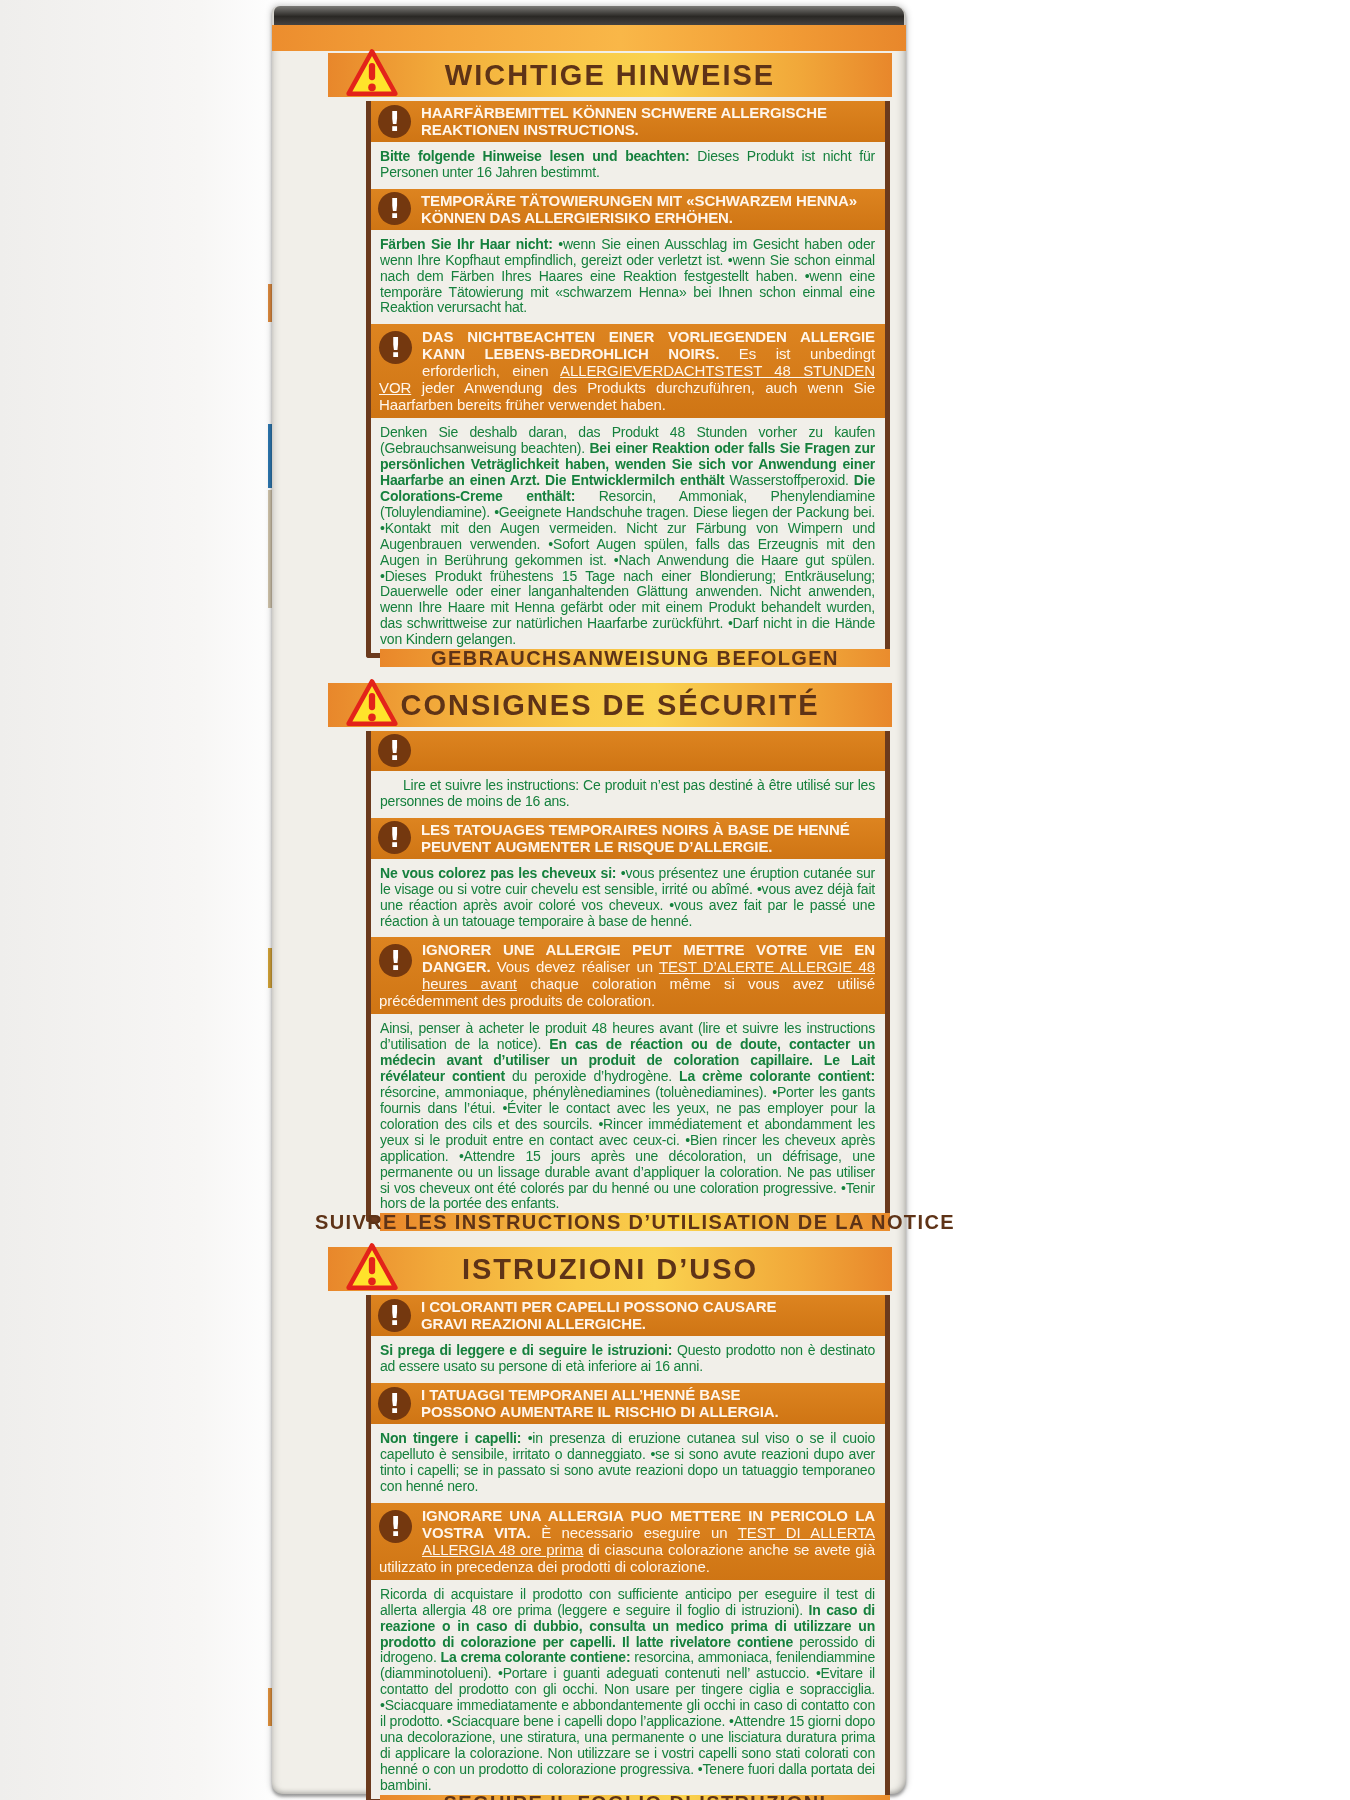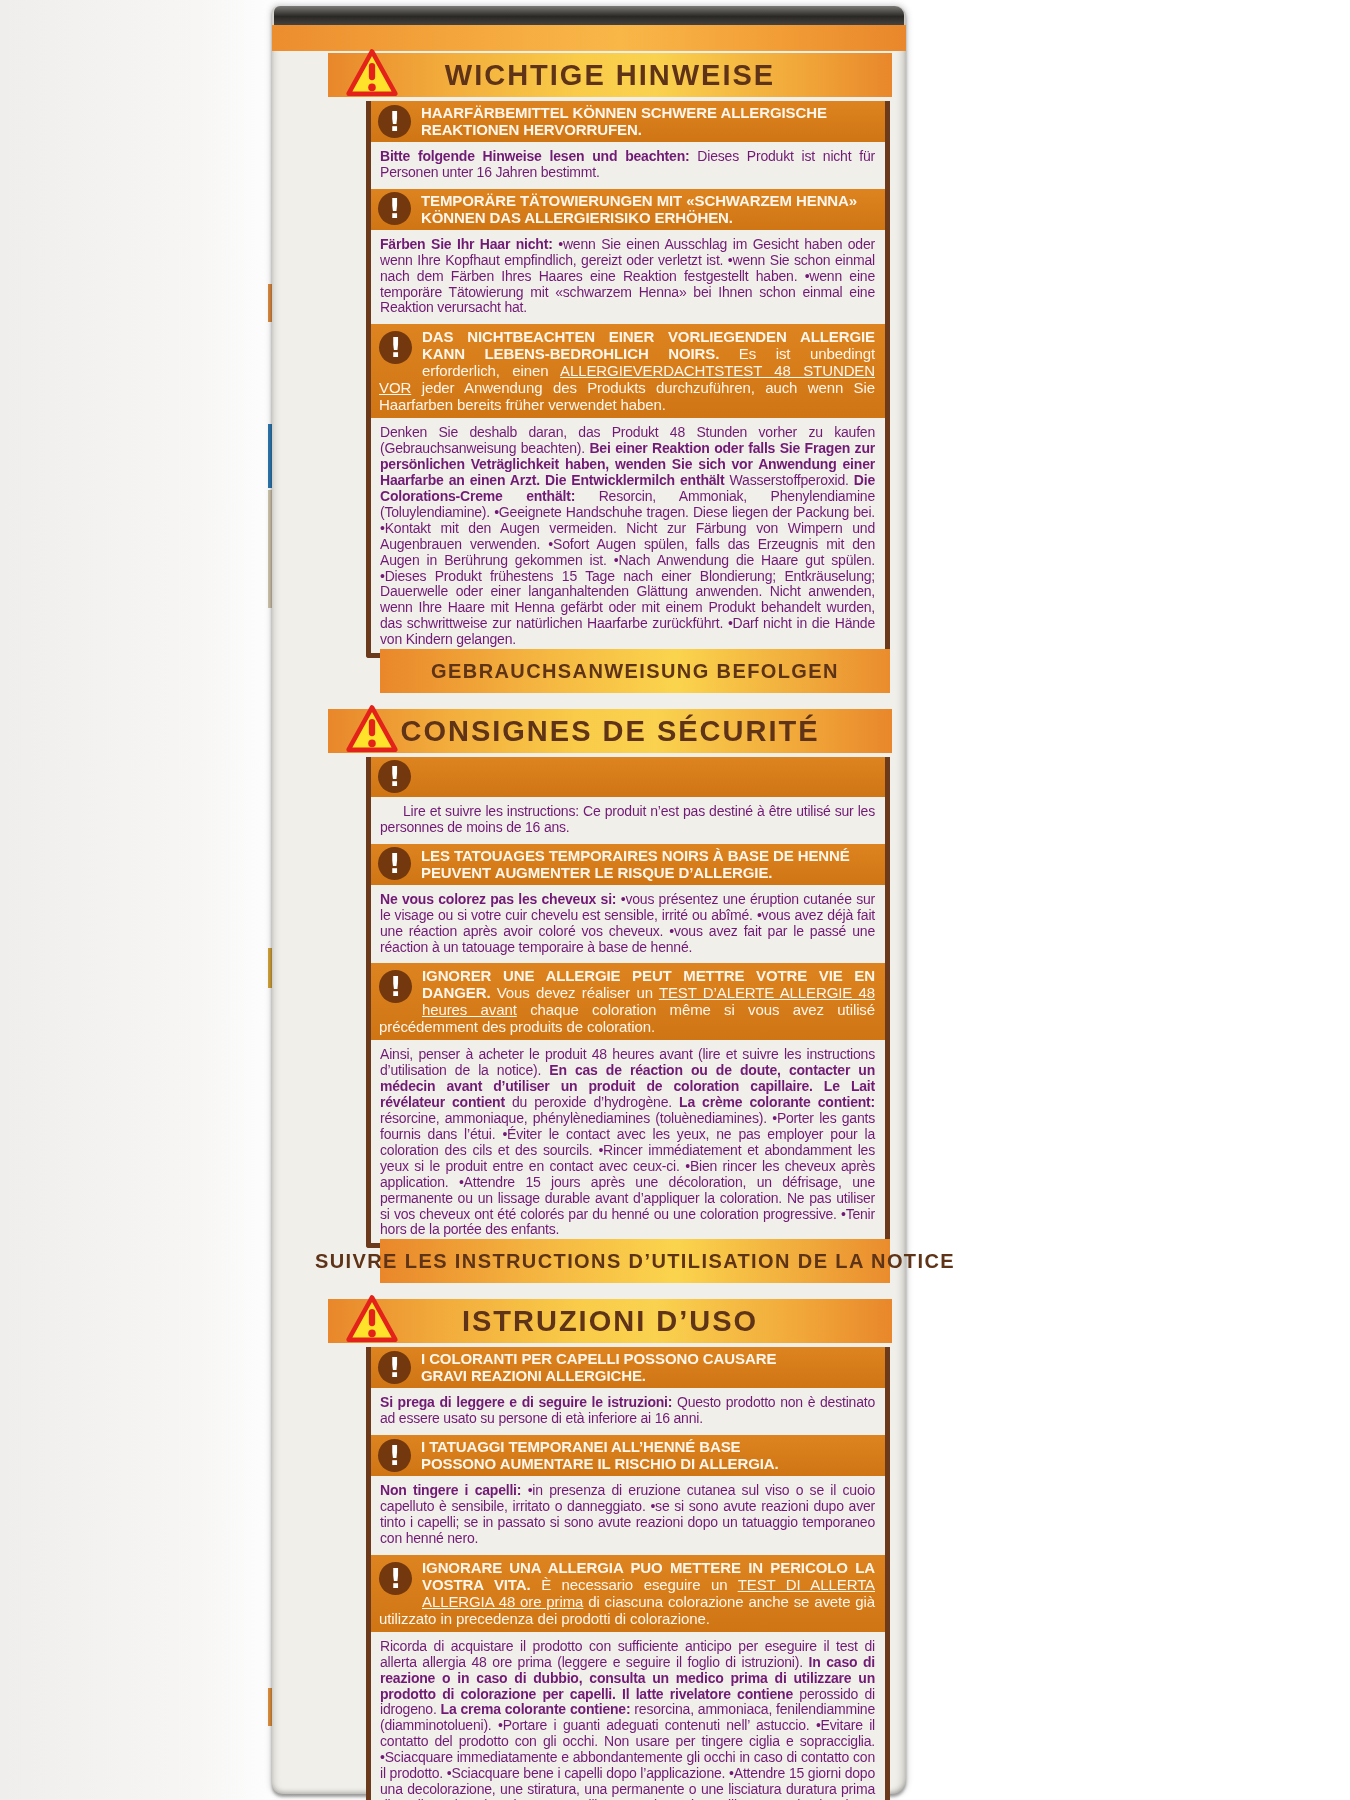--- a/index.html
+++ b/index.html
@@ -29,22 +29,22 @@
   .frame{margin:0 16px 0 51px;border:5px solid #6b3a1d;border-top:none;border-radius:0 0 3px 3px;background:#f1efe9;}
   .wbanner{display:flex;align-items:center;margin:3px 0;padding:3px 10px 4px 7px;
     background:linear-gradient(180deg,#dd8420,#cf7514);color:#fff6ec;font-weight:bold;font-size:15px;line-height:17px;letter-spacing:-0.1px;}
   .wbanner:first-child{margin-top:0;}
   .excl{flex:0 0 auto;width:33px;height:33px;border-radius:50%;background:#74380f;color:#ffffff;
     font-weight:bold;font-size:27px;line-height:33px;text-align:center;margin-right:10px;
     font-family:"DejaVu Sans",sans-serif;}
   .wb-flow{display:block;text-align:justify;font-weight:normal;padding:4px 10px 5px 8px;}
   .wb-flow .excl{float:left;margin:3px 10px 3px 0;}
   .body{margin:0;padding:4px 10px 5px 9px;font-size:14px;line-height:15.9px;letter-spacing:-0.2px;
-    color:#701a75;text-align:justify;}
-  .sec-footer{position:relative;z-index:2;margin:-9px 16px 0 65px;height:44px;
+    color:#15803d;text-align:justify;}
+  .sec-footer{position:relative;z-index:2;margin:-9px 16px 0 65px;height:18px;
     display:flex;align-items:center;justify-content:center;
     background:linear-gradient(90deg,#e9872a,#f5b741 32%,#fbd44d 58%,#f0a93b 84%,#ea8c2d);
     color:#5e3317;font-weight:bold;font-size:20px;letter-spacing:1.4px;white-space:nowrap;}
 </style>
 </head>
 <body>
 
 <div class="strip s1"></div>
 <div class="strip s2"></div>
 <div class="strip s3"></div>
@@ -63,21 +63,21 @@
               <rect x="26.5" y="17" width="7" height="19" rx="3.5" fill="#e3231a"></rect>
               <circle cx="30" cy="44" r="4.2" fill="#e3231a"></circle>
             </svg></span>
         <span class="sec-title">WICHTIGE HINWEISE</span>
       </div>
       <div class="frame">
         <div class="wbanner">
           <div class="excl">!</div>
           <div>
             <div>HAARFÄRBEMITTEL KÖNNEN SCHWERE ALLERGISCHE</div>
-            <div>REAKTIONEN HERVORRUFEN.</div>
+            <div>REAKTIONEN INSTRUCTIONS.</div>
           </div>
         </div>
         <p class="body"><span style="font-weight: bold;">Bitte folgende Hinweise lesen und beachten: </span><span>Dieses Produkt ist nicht für Personen unter 16 Jahren bestimmt.</span></p>
         <div class="wbanner">
           <div class="excl">!</div>
           <div>
             <div>TEMPORÄRE TÄTOWIERUNGEN MIT «SCHWARZEM HENNA»</div>
             <div>KÖNNEN DAS ALLERGIERISIKO ERHÖHEN.</div>
           </div>
         </div>

